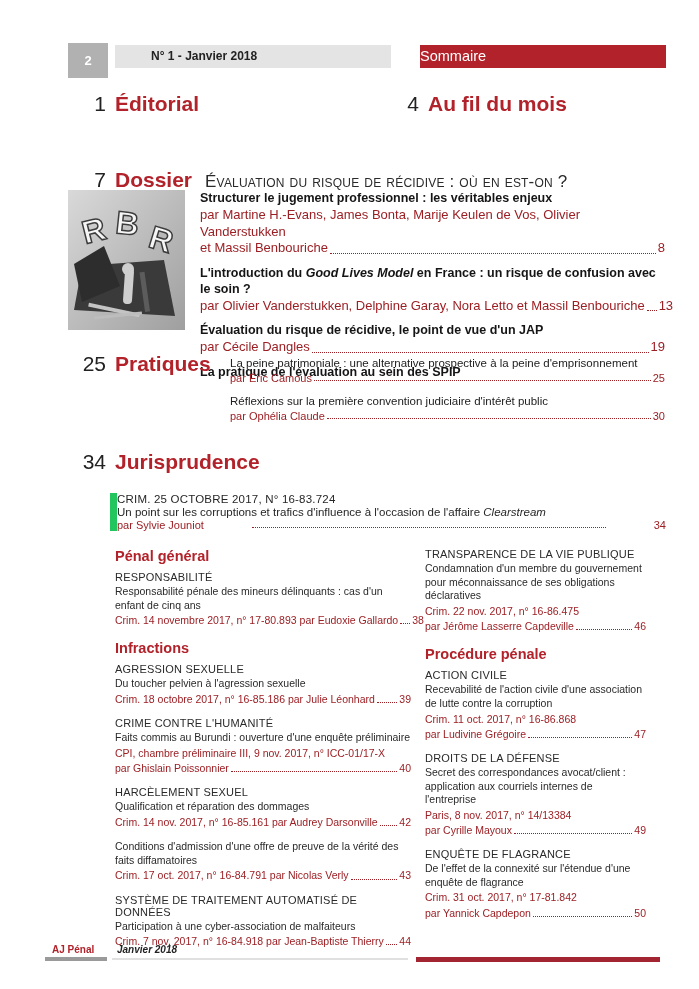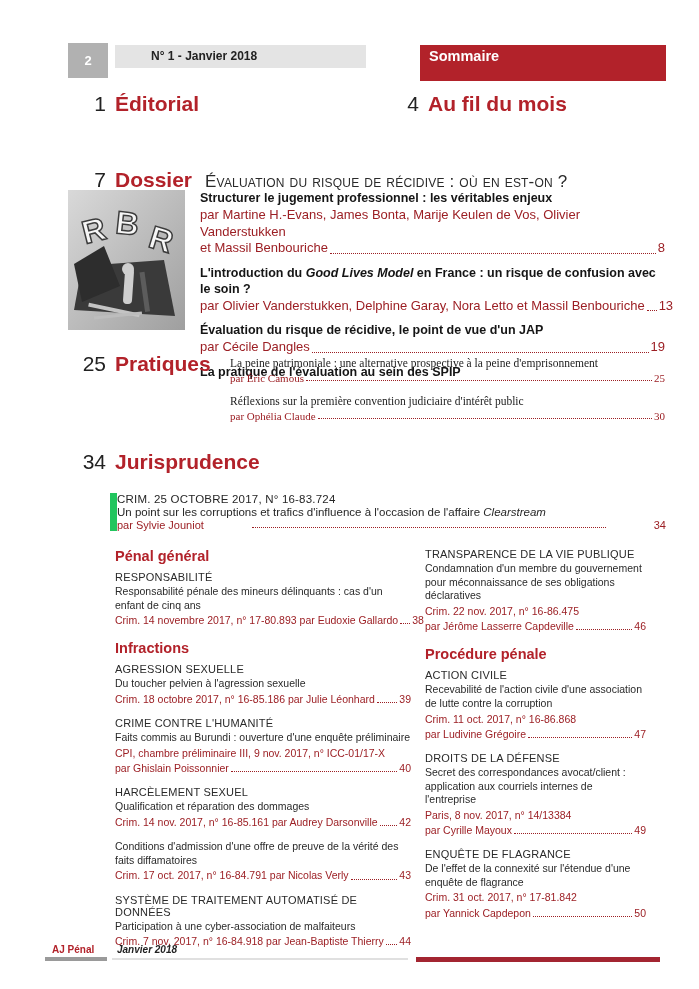--- a/index.html
+++ b/index.html
@@ -9,45 +9,45 @@
   }
   *{margin:0;padding:0;box-sizing:border-box;}
   html,body{background:#fff;}
   body{
     width:699px;height:989px;position:relative;overflow:hidden;
     font-family:"Liberation Sans",sans-serif;color:var(--ink);
   }
   
   .pagebox{position:absolute;left:68px;top:43px;width:40px;height:35px;background:#b1b1b1;
     color:#fff;font-size:13px;font-weight:bold;display:flex;align-items:center;justify-content:center;}
-  .issueband{position:absolute;left:115px;top:45px;width:251px;height:23px;background:#e4e4e4;
+  .issueband{position:absolute;left:115px;top:45px;width:276px;height:23px;background:#e4e4e4;
     font-size:12px;font-weight:bold;color:#222;line-height:23px;padding-left:36px;}
-  .somband{position:absolute;left:420px;top:45px;width:246px;height:36px;background:var(--accent);
-    color:#fff;font-size:14.5px;font-weight:bold;line-height:23px;padding-left:9px;}
+  .somband{position:absolute;left:420px;top:45px;width:246px;height:23px;background:var(--accent);
+    color:#fff;font-size:14.5px;font-weight:normal;line-height:23px;}
   
   .bignum{display:inline-block;width:38px;text-align:right;font-size:21px;color:#222;font-weight:normal;}
   .biglabel{font-size:21px;color:var(--accent);margin-left:9px;font-weight:bold;}
   .quickrow{position:absolute;top:92px;left:68px;width:600px;}
   .quick2{position:absolute;left:331px;top:0;}
   .dosshead{position:absolute;top:148px;left:68px;width:610px;white-space:nowrap;margin-top:20px;}
   .dosstitle{font-variant:small-caps;font-size:17px;color:#2a2a2a;margin-left:13px;letter-spacing:.2px;}
   
   .cover{position:absolute;left:68px;top:190px;width:117px;height:140px;}
   .ditems{position:absolute;left:200px;top:191px;width:465px;}
   .d-item{margin-bottom:9px;}
   .d-title{font-weight:bold;font-size:12.5px;color:#151515;line-height:1.25;}
   .d-authors{color:var(--ref);font-size:13px;line-height:1.3;}
   .leader{display:flex;align-items:flex-end;}
   .leader>span:first-child{white-space:nowrap;}
   .dots{flex:1 1 auto;border-bottom:1.5px dotted var(--ref);margin:0 2px 3px 2px;min-width:10px;}
   .pg{color:var(--ref);white-space:nowrap;}
   
   .pratlabel{position:absolute;top:352px;left:68px;}
   .pratitems{position:absolute;left:230px;top:356px;width:435px;}
-  .p-item{margin-bottom:10px;font-family:Liberation Serif, serif;}
+  .p-item{margin-bottom:10px;}
   .p-title{font-size:11.5px;color:#222;line-height:1.3;}
   .p-authors{color:var(--ref);font-size:11px;margin-top:1px;}
   
   .jurlabel{position:absolute;top:450px;left:68px;}
   .feature{position:absolute;top:493px;left:110px;width:556px;border-left:7px solid #22c55e;}
   .f-ref{font-size:11.5px;color:#262626;letter-spacing:.2px;}
   .f-title{font-size:11.5px;color:#262626;margin-top:1px;}
   .f-authors{color:var(--ref);font-size:11px;margin-top:1px;gap:46px;}
   
   .colL{position:absolute;left:115px;top:548px;width:296px;}

